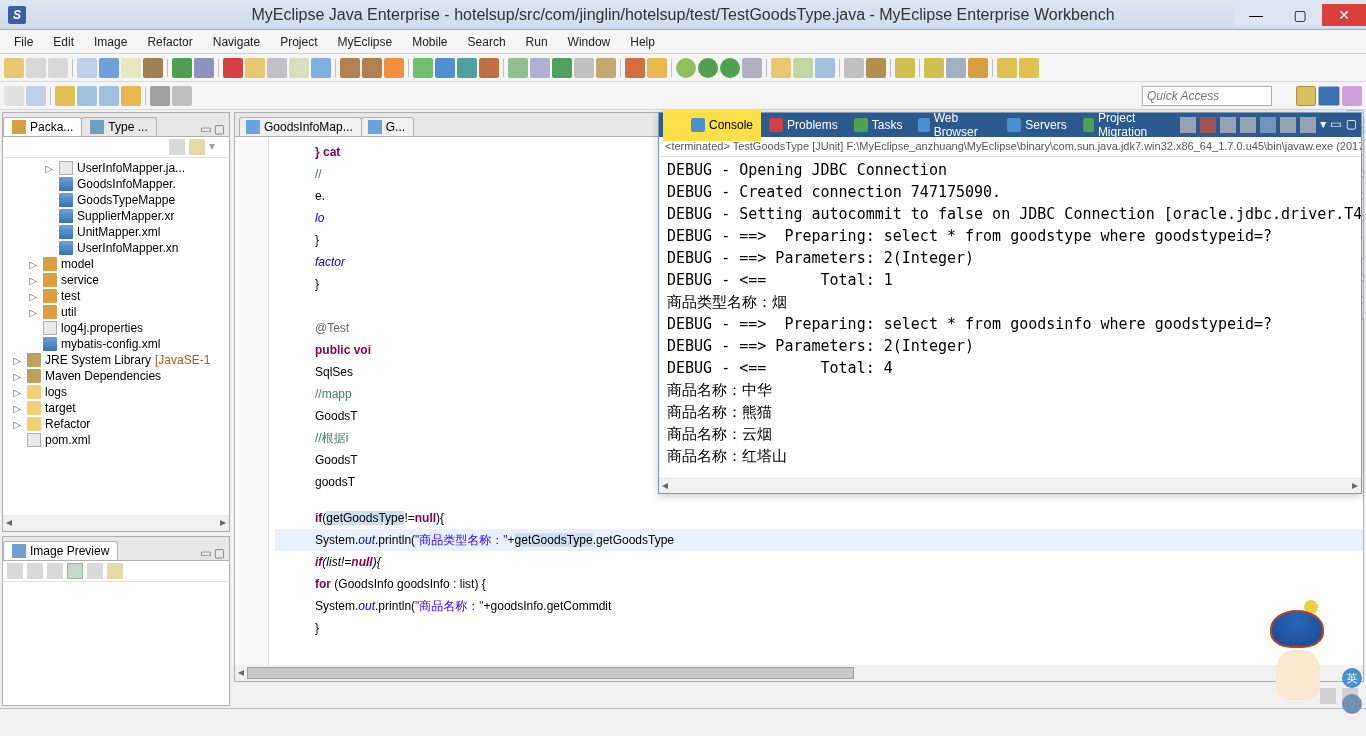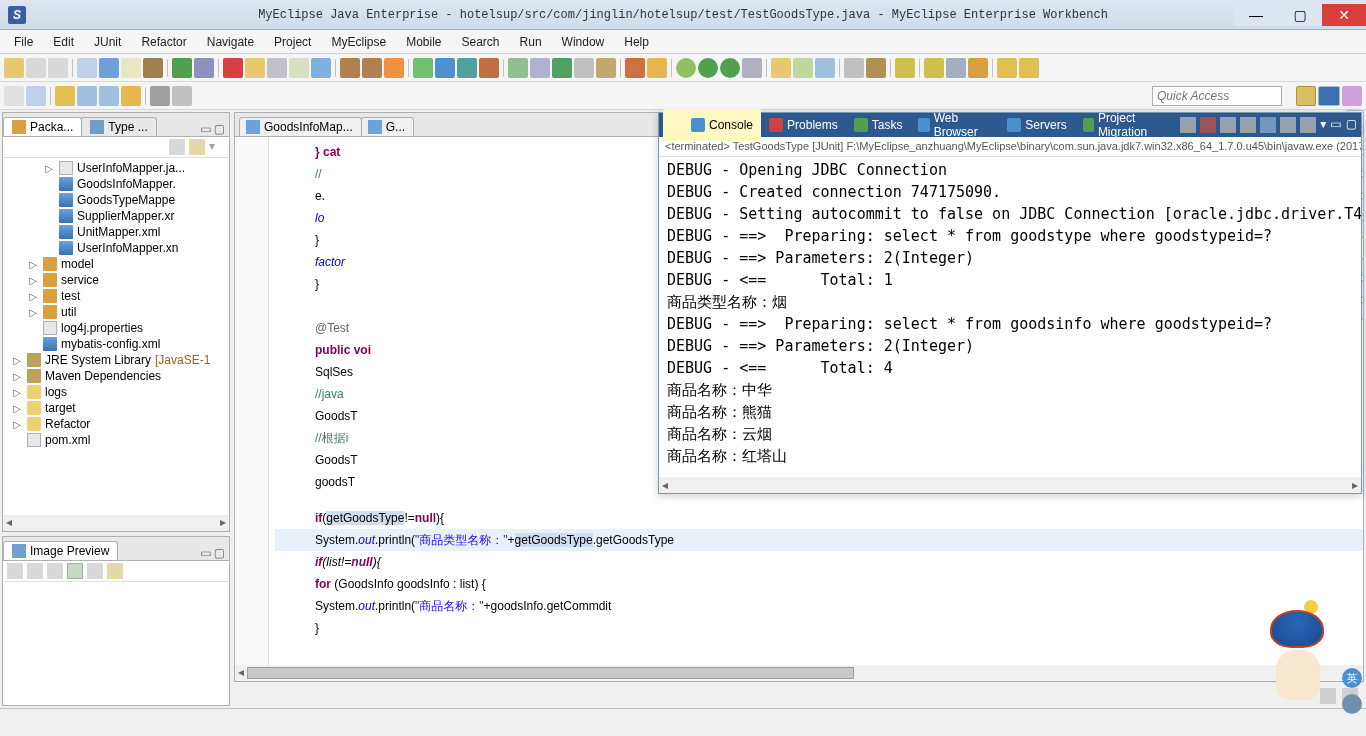--- a/index.html
+++ b/index.html
@@ -1,35 +1,35 @@
 <!DOCTYPE html>
 <html><head>
 <meta charset="utf-8">
 <style>
 * { margin: 0; padding: 0; box-sizing: border-box; font-family: "Segoe UI", Tahoma, sans-serif; font-size: 12px; }
 body { background: #f0f0f0; width: 1366px; height: 736px; overflow: hidden; position: relative; }
 
 
 .titlebar { background: linear-gradient(#dde6f0, #cfdceb); height: 30px; display: flex; align-items: center; justify-content: center; position: relative; border-bottom: 1px solid #a0b0c0; }
-.titlebar .title { color: #333; font-size: 12px; font-family: Liberation Mono, monospace; }
+.titlebar .title { color: #333; font-size: 16px; }
 .titlebar .app-icon { position: absolute; left: 8px; width: 18px; height: 18px; background: #3a5fa0; border-radius: 2px; display: flex; align-items: center; justify-content: center; color: #fff; font-style: italic; font-weight: bold; }
 .titlebar .winbtns { position: absolute; right: 0; display: flex; }
 .titlebar .winbtns div { width: 44px; height: 22px; display: flex; align-items: center; justify-content: center; font-size: 14px; cursor: pointer; }
 .titlebar .winbtns .min, .titlebar .winbtns .max { background: #dde6f0; }
 .titlebar .winbtns .close { background: #d9403b; color: #fff; }
 
 
 .menubar { background: #f5f5f5; height: 24px; display: flex; align-items: center; padding: 0 4px; border-bottom: 1px solid #d0d0d0; }
 .menubar span { padding: 3px 10px; color: #222; cursor: pointer; }
 
 
 .toolbar { background: #f5f5f5; height: 28px; display: flex; align-items: center; padding: 0 4px; border-bottom: 1px solid #d8d8d8; gap: 2px; }
 .toolbar .tb { width: 20px; height: 20px; border-radius: 2px; display: inline-block; }
 .toolbar .sep { width: 1px; height: 18px; background: #c0c0c0; margin: 0 2px; }
-.toolbar .quick { margin-left: auto; margin-right: 12px; }
+.toolbar .quick { margin-left: auto; margin-right: 22px; }
 .toolbar .quick input { width: 130px; height: 20px; border: 1px solid #b0b0b0; padding: 0 4px; font-style: italic; color: #888; }
 .toolbar .persp { display: flex; gap: 2px; align-items: center; }
 .toolbar .persp-btn { width: 22px; height: 20px; border: 1px solid #a0b8d0; background: #3a70b0; border-radius: 2px; }
 
 
 .main { display: flex; height: calc(100% - 30px - 24px - 28px - 28px - 28px); }
 .left-col { width: 232px; display: flex; flex-direction: column; }
 .center-col { flex: 1; display: flex; flex-direction: column; position: relative; }
 
 
@@ -65,21 +65,21 @@
 .cmt { color: #3f7f5f; }
 .ann { color: #646464; }
 .fld { color: #0000c0; font-style: italic; }
 .hl { background: #cedeef; }
 .editor-line.sel { background: #e8f0fb; }
 
 
 .console { position: absolute; left: 426px; top: 2px; right: 4px; height: 382px; background: #fff; border: 1px solid #7a99b8; box-shadow: 0 2px 8px rgba(0,0,0,0.2); display: flex; flex-direction: column; z-index: 10; }
 .console-tabs { display: flex; background: #2d5a8e; height: 24px; align-items: center; padding: 0 4px; gap: 2px; }
 .console-tab { display: flex; align-items: center; gap: 4px; padding: 2px 8px; color: #fff; font-size: 11px; border-radius: 2px 2px 0 0; }
-.console-tab.active { background: #fef9c3; color: #000; padding-left: 28px; }
+.console-tab.active { background: #fde047; color: #000; padding-left: 28px; }
 .console-tab .ci { width: 14px; height: 14px; border-radius: 2px; }
 .console-tbar { display: flex; gap: 4px; margin-left: auto; }
 .console-tbar .ctb { width: 16px; height: 16px; opacity: 0.7; }
 .console-info { padding: 2px 6px; font-size: 11px; color: #555; border-bottom: 1px solid #e0e0e0; white-space: nowrap; overflow: hidden; }
 .console-body { flex: 1; overflow: auto; font-family: Consolas, monospace; font-size: 15px; padding: 2px 8px; line-height: 22px; color: #000; white-space: pre; }
 .console-scroll { height: 16px; background: #f0f0f0; display: flex; align-items: center; }
 
 
 .right-gutter { position: absolute; right: 0; top: 110px; width: 22px; display: flex; flex-direction: column; gap: 4px; align-items: center; z-index: 5; }
 .right-gutter .rg { width: 18px; height: 18px; border: 1px solid #b0c0d0; background: #e8f0f8; border-radius: 2px; }
@@ -110,21 +110,21 @@
   <div class="winbtns">
     <div class="min">—</div>
     <div class="max">▢</div>
     <div class="close">✕</div>
   </div>
 </div>
 
 <div class="menubar">
   <span>File</span>
   <span>Edit</span>
-  <span>JUnit</span>
+  <span>Image</span>
   <span>Refactor</span>
   <span>Navigate</span>
   <span>Project</span>
   <span>MyEclipse</span>
   <span>Mobile</span>
   <span>Search</span>
   <span>Run</span>
   <span>Window</span>
   <span>Help</span>
 </div>
@@ -376,21 +376,21 @@
           <div class="editor-line " style="padding-left: 40px;">    <span class="cmt">//</span></div>
           <div class="editor-line " style="padding-left: 40px;">    e.</div>
           <div class="editor-line " style="padding-left: 40px;">    <span class="fld">lo</span></div>
           <div class="editor-line " style="padding-left: 40px;">}</div>
           <div class="editor-line " style="padding-left: 40px;"><span class="fld">factor</span></div>
           <div class="editor-line " style="padding-left: 40px;">}</div>
           <div class="editor-line " style="padding-left: 40px;">&nbsp;</div>
           <div class="editor-line " style="padding-left: 40px;"><span class="ann">@Test</span></div>
           <div class="editor-line " style="padding-left: 40px;"><span class="kw">public</span> <span class="kw">voi</span></div>
           <div class="editor-line " style="padding-left: 40px;">    SqlSes</div>
-          <div class="editor-line " style="padding-left: 40px;">    <span class="cmt">//java</span></div>
+          <div class="editor-line " style="padding-left: 40px;">    <span class="cmt">//mapp</span></div>
           <div class="editor-line " style="padding-left: 40px;">    GoodsT</div>
           <div class="editor-line " style="padding-left: 40px;">    </div>
           <div class="editor-line " style="padding-left: 40px;">    <span class="cmt">//根据i</span></div>
           <div class="editor-line " style="padding-left: 40px;">    GoodsT</div>
           <div class="editor-line " style="padding-left: 40px;">    goodsT</div>
           <div class="editor-line " style="padding-left: 40px; margin-top: 14px;">    <span class="kw">if</span>(<span class="hl">getGoodsType</span>!=<span class="kw">null</span>){</div>
           <div class="editor-line sel" style="padding-left: 40px;">        System.<span class="fld">out</span>.println(<span class="str">"商品类型名称："</span>+<span class="hl">getGoodsType</span>.getGoodsType</div>
           <div class="editor-line " style="padding-left: 40px; font-style: italic;">        <span class="kw">if</span>(list!=<span class="kw">null</span>){</div>
           <div class="editor-line " style="padding-left: 40px;">            <span class="kw">for</span> (GoodsInfo goodsInfo : list) {</div>
           <div class="editor-line " style="padding-left: 40px;">                System.<span class="fld">out</span>.println(<span class="str">"商品名称："</span>+goodsInfo.getCommdit</div>

